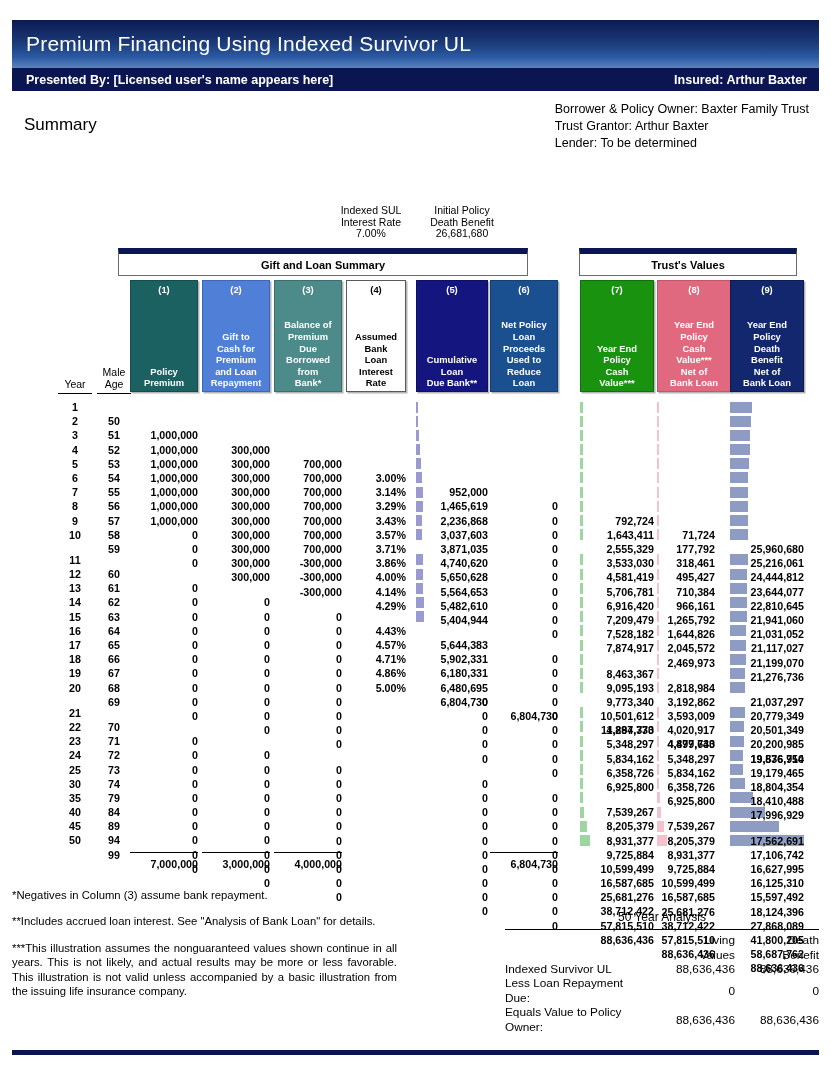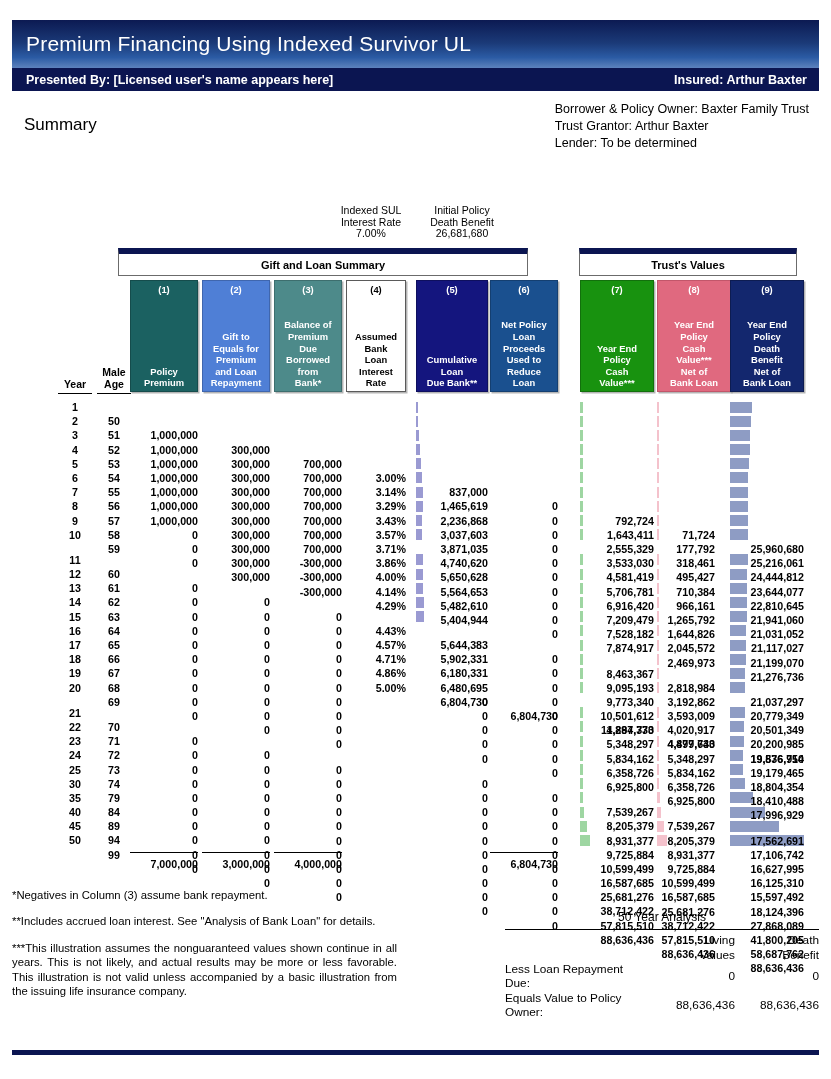--- a/index.html
+++ b/index.html
@@ -77,21 +77,21 @@
   .c3 { background:#4d8a8a; color:#fff; border-color:#3d6e6e; }
   .c4 { background:#ffffff; color:#000; border-color:#5a5a5a; }
   .c5 { background:#14157e; color:#fff; border-color:#0e0f5e; }
   .c6 { background:#1a508f; color:#fff; border-color:#143f71; }
   .c7 { background:#18920f; color:#fff; border-color:#12700c; }
   .c8 { background:#e0697f; color:#fff; border-color:#c2566a; }
   .c9 { background:#13276e; color:#fff; border-color:#0d1c52; }
 
   
   .yr-hdr { position:absolute; bottom:2px; text-align:center; font-size:10.5px;
-            font-weight:bold; line-height:11.5px;margin-top:21px; }
+            font-weight:normal; line-height:11.5px;margin-top:21px; }
   #hdr-year { left:46px;  width:34px; }
   #hdr-age  { left:85px;  width:34px; }
 
   
   .yr-underline { position:absolute; height:1px; background:#000; }
 
   
   .grid { position:relative; margin-top:8px; font-size:10.7px; font-weight:bold; }
   .drow { position:relative; height:14.2px; }
   .spacer { height:11px; }
@@ -196,21 +196,21 @@
           <div class="num">(1)</div>
           <div class="lines">
             <div>Policy</div>
             <div>Premium</div>
           </div>
         </div>
         <div class="colhdr c2" style="left: 190px; width: 68px;">
           <div class="num">(2)</div>
           <div class="lines">
             <div>Gift to</div>
-            <div>Equals for</div>
+            <div>Cash for</div>
             <div>Premium</div>
             <div>and Loan</div>
             <div>Repayment</div>
           </div>
         </div>
         <div class="colhdr c3" style="left: 262px; width: 68px;">
           <div class="num">(3)</div>
           <div class="lines">
             <div>Balance of</div>
             <div>Premium</div>
@@ -289,21 +289,21 @@
           <div class="bar bar5" style="width: 2px;"></div>
           <div class="bar bar7" style="width: 3px;"></div>
           <div class="bar bar8" style="width: 2px;"></div>
           <div class="bar bar9" style="width: 22px;"></div>
           <div class="cell barv k-year">1</div>
           <div class="cell barv k-age">50</div>
           <div class="cell barv k-c1">1,000,000</div>
           <div class="cell barv k-c2">300,000</div>
           <div class="cell barv k-c3">700,000</div>
           <div class="cell barv k-c4">3.00%</div>
-          <div class="cell barv k-c5">837,000</div>
+          <div class="cell barv k-c5">952,000</div>
           <div class="cell barv k-c6">0</div>
           <div class="cell barv k-c7">792,724</div>
           <div class="cell barv k-c8">71,724</div>
           <div class="cell barv k-c9">25,960,680</div>
         </div>
         <div class="drow">
           <div class="bar bar5" style="width: 2px;"></div>
           <div class="bar bar7" style="width: 3px;"></div>
           <div class="bar bar8" style="width: 2px;"></div>
           <div class="bar bar9" style="width: 21px;"></div>
@@ -814,20 +814,25 @@
           <div>Values</div>
         </td>
         <td class="num colhead">
           <div>Death</div>
           <div>Benefit</div>
         </td>
       </tr>
       </tbody>
         <tbody id="analysis-body">
           <tr>
+            <td>Indexed Survivor UL</td>
+            <td class="num">88,636,436</td>
+            <td class="num">88,636,436</td>
+          </tr>
+          <tr>
             <td>Less Loan Repayment Due:</td>
             <td class="num">0</td>
             <td class="num">0</td>
           </tr>
           <tr>
             <td>Equals Value to Policy Owner:</td>
             <td class="num">88,636,436</td>
             <td class="num">88,636,436</td>
           </tr>
         </tbody>

